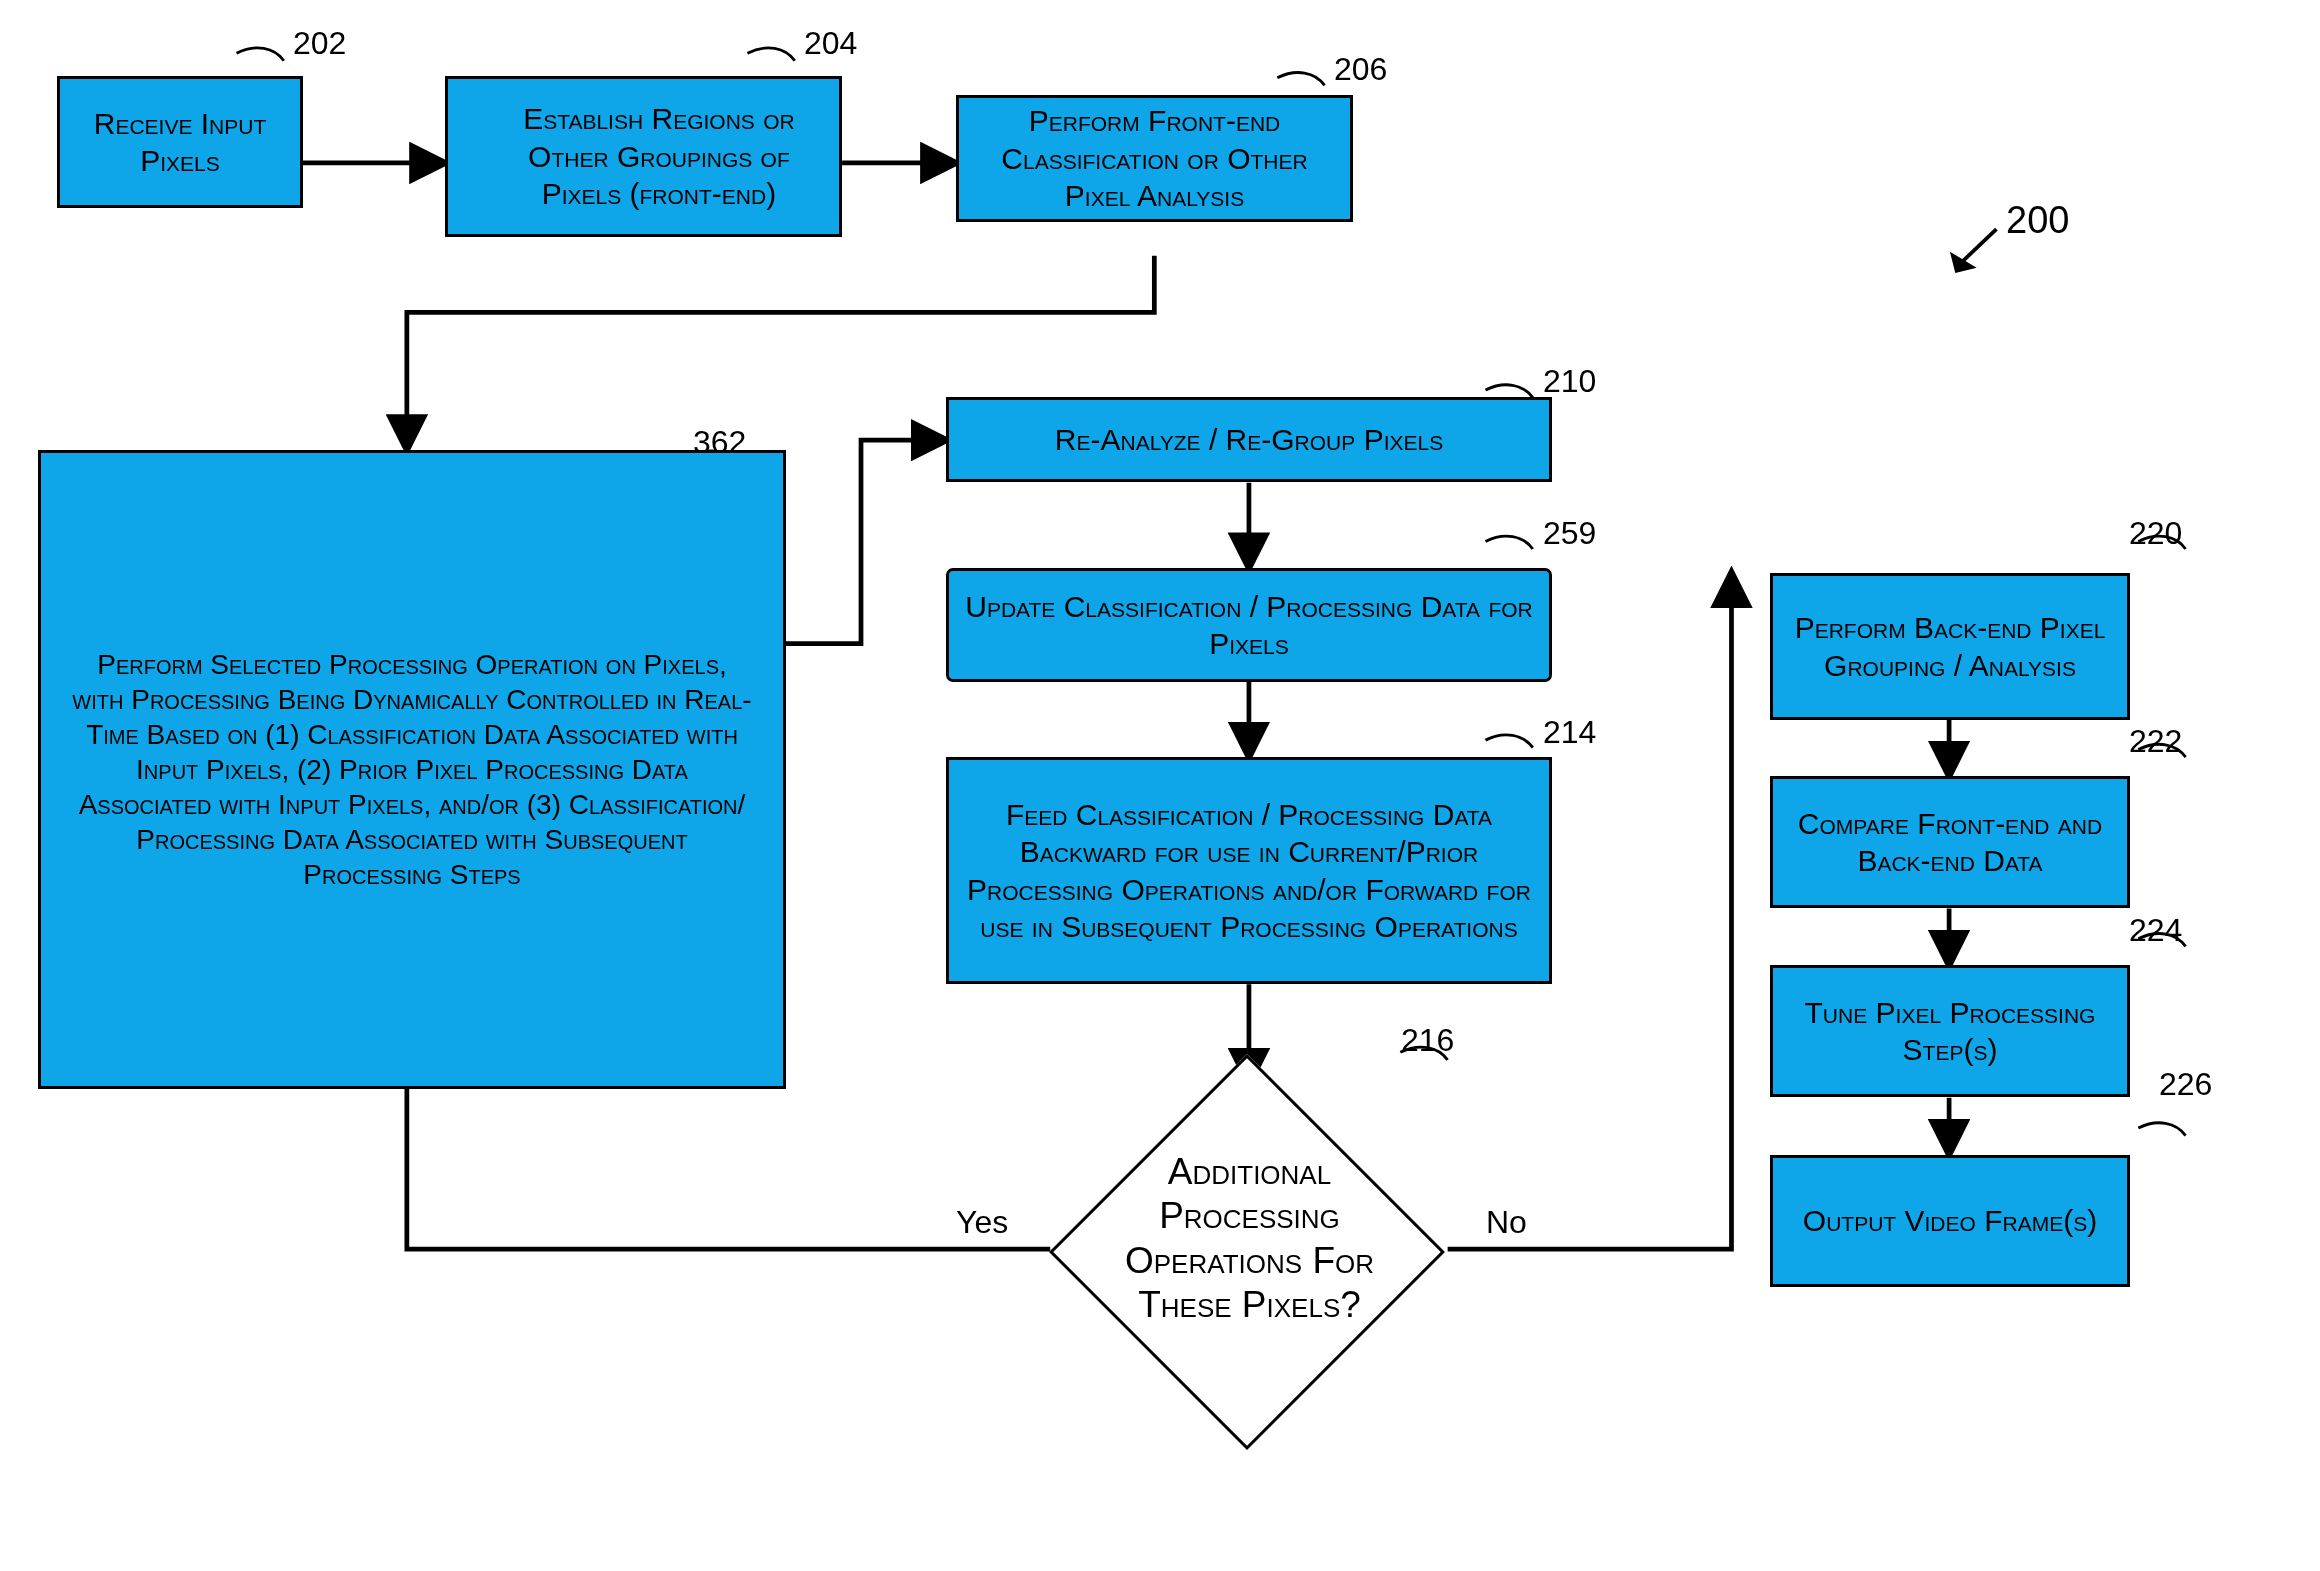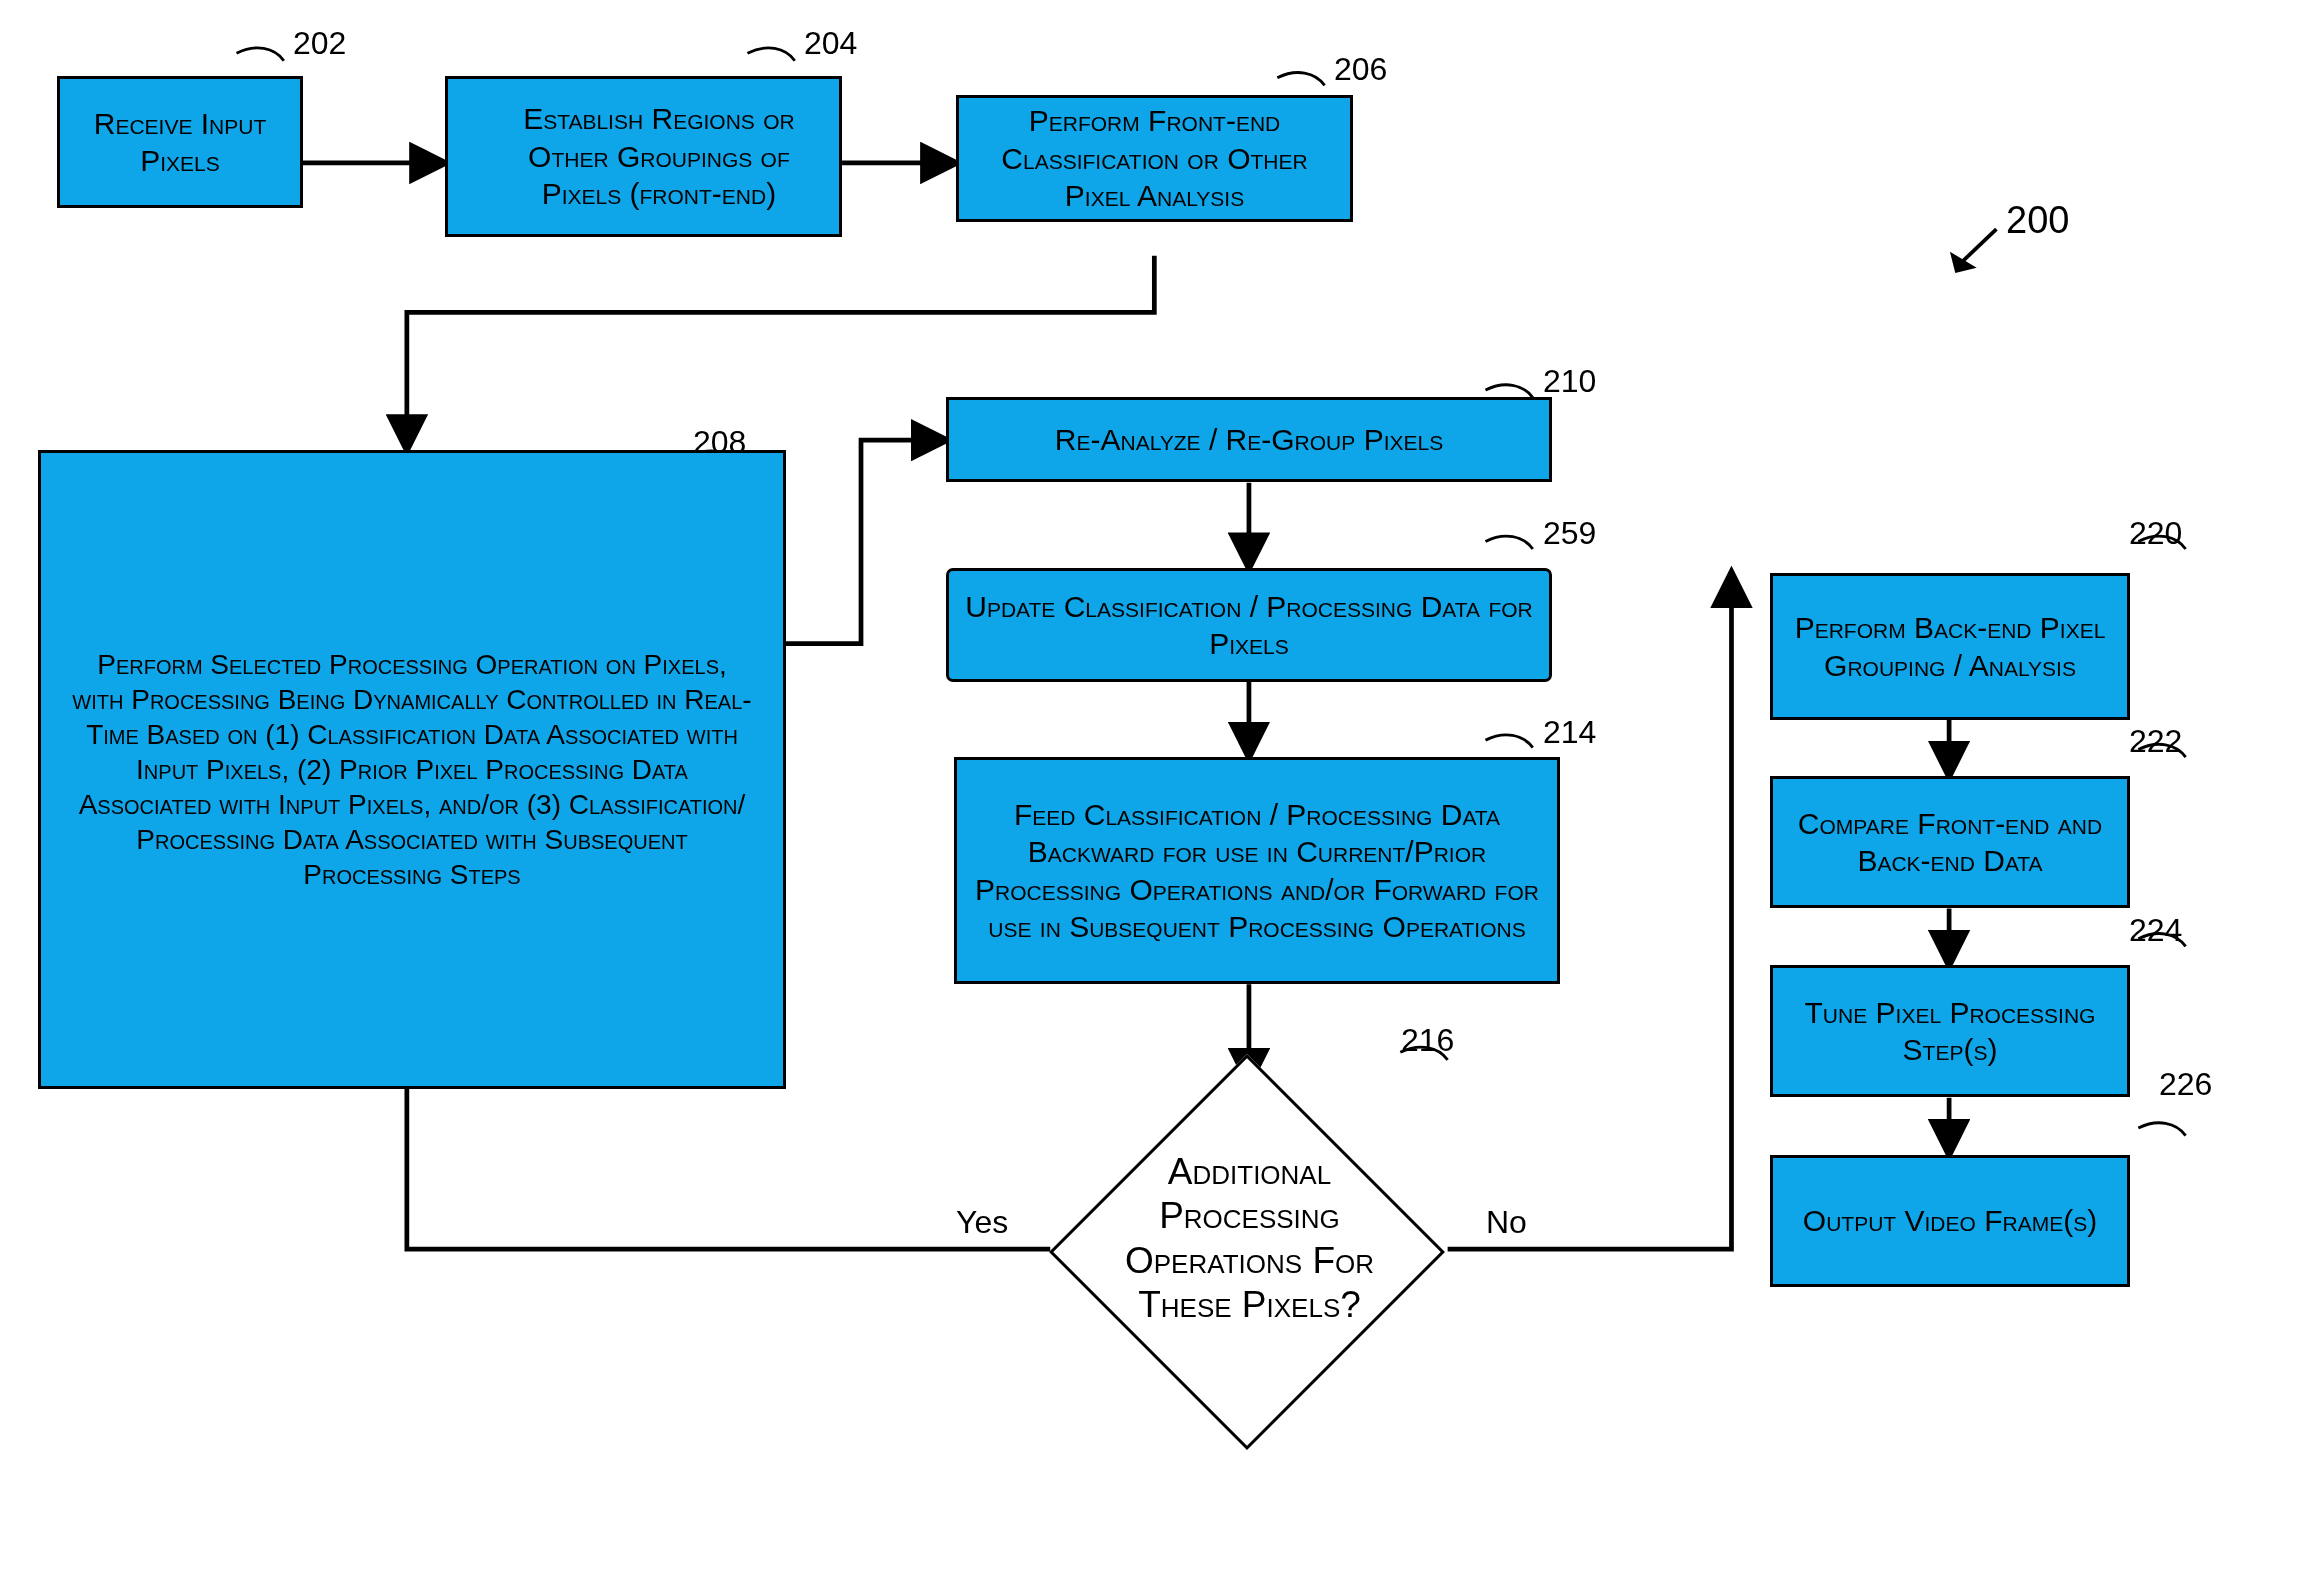--- a/index.html
+++ b/index.html
@@ -132,33 +132,33 @@
   <div class="lbl" style="left:804px; top:24.6px;">204</div>
 
   <div class="box" style="left:956px; top:95px; width:397px; height:127px; font-size:30px;">
     <span>Perform Front-end Classification or Other Pixel Analysis</span>
   </div>
   <div class="lbl" style="left:1334px; top:51px;">206</div>
 
   <div class="box" style="left:38px; top:450px; width:748px; height:639px; font-size:28px; padding:26.5px 28px;">
     <span>Perform Selected Processing Operation on Pixels, with Processing Being Dynamically Controlled in Real-Time Based on (1) Classification Data Associated with Input Pixels, (2) Prior Pixel Processing Data Associated with Input Pixels, and/or (3) Classification/ Processing Data Associated with Subsequent Processing Steps</span>
   </div>
-  <div class="lbl" style="left:693px; top:424px;">208</div>
+  <div class="lbl" style="left:693px; top:424px;">362</div>
 
   <div class="box" style="left:946px; top:397px; width:606px; height:85px; font-size:30px;">
     <span>Re-Analyze / Re-Group Pixels</span>
   </div>
   <div class="lbl" style="left:1543px; top:363px;">210</div>
 
   <div class="box" style="left:946px; top:568px; width:606px; height:114px; font-size:30px;border-radius:7px;">
     <span>Update Classification / Processing Data for Pixels</span>
   </div>
   <div class="lbl" style="left:1543px; top:515px;">259</div>
 
-  <div class="box" style="left:946px; top:757px; width:606px; height:227px; font-size:30px;margin-left:8px;">
+  <div class="box" style="left:946px; top:757px; width:606px; height:227px; font-size:30px;">
     <span>Feed Classification / Processing Data Backward for use in Current/Prior Processing Operations and/or Forward for use in Subsequent Processing Operations</span>
   </div>
   <div class="lbl" style="left:1543px; top:714px;">214</div>
 
   <div class="diamond" style="left:1107px; top:1112px; width:274px; height:274px;"></div>
   <div class="diamond-text" style="left:1079px; top:1150px; width:341px; font-size:37px;">Additional Processing Operations For These Pixels?</div>
   <div class="lbl" style="left:1401px; top:1022px;">216</div>
 
   <div class="txt" style="left:956px; top:1204px;">Yes</div>
   <div class="txt" style="left:1486px; top:1204px;">No</div>

